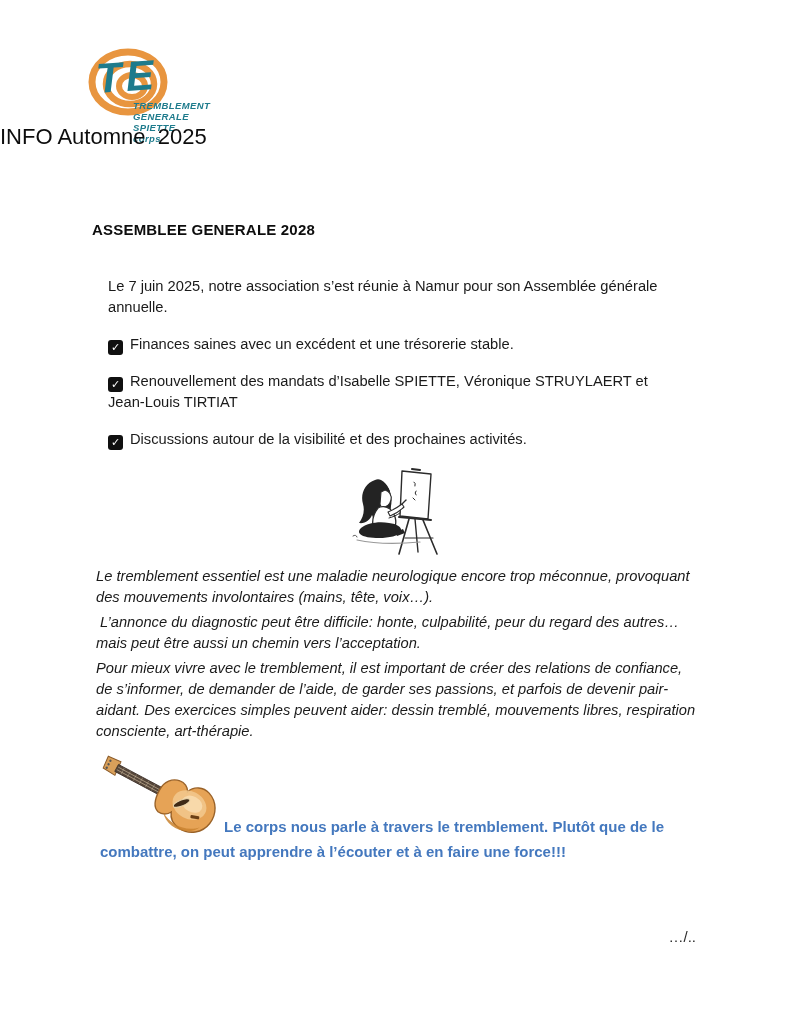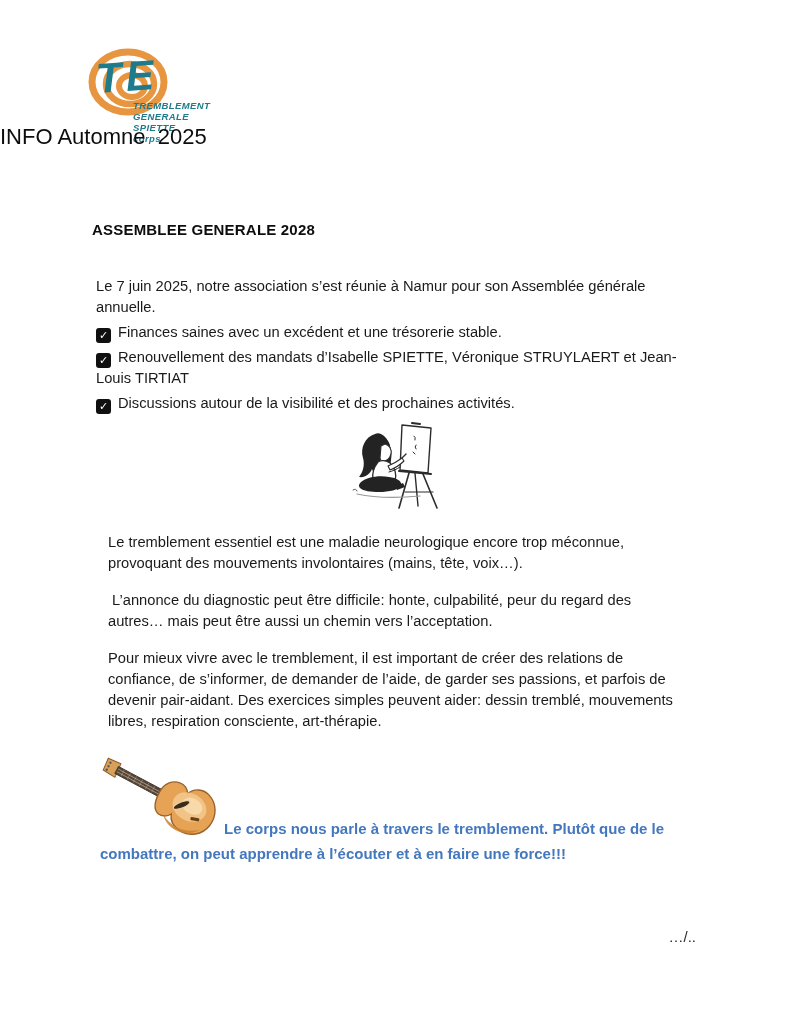--- a/index.html
+++ b/index.html
@@ -39,34 +39,34 @@
 
   
   .content {
     position: absolute; left: 92px; top: 219px; width: 611px;
     font-size: 14.7px; line-height: 21px;
   }
   .section-heading {
     font-size: 15px; font-weight: bold; margin: 0 0 36px 0;
     color: #0d0d0d; letter-spacing: 0.2px;
   }
-  p.body { margin: 4px; }
+  p.body { margin: 16px; }
   .cb {
     display: inline-block; width: 15px; height: 15px;
     background: #101010; border-radius: 3px;
     color: #ffffff; font-size: 11px; line-height: 15px; font-weight: bold;
     text-align: center; margin-right: 7px; vertical-align: -2px;
   }
   .conf { margin-top: 21px; }
   .conf span, .conf strong { white-space: pre-wrap; }
 
   .illu-wrap { margin-top: 6px; height: 96px; text-align: center; }
 
   .italic-block p {
-    margin: 16px; white-space: pre-wrap;
+    margin: 4px; font-style: italic; white-space: pre-wrap;
   }
 
   
   .quote-row { position: relative; height: 116px; margin-top: 0; }
   .guitar-box { position: absolute; left: 2px; top: -2px; }
   .quote {
     position: absolute; left: 0; top: 60px; width: 604px;
     margin: 8px; text-indent: 124px;
     font-size: 15px; font-weight: bold; line-height: 25px;
     color: #4478BE;

